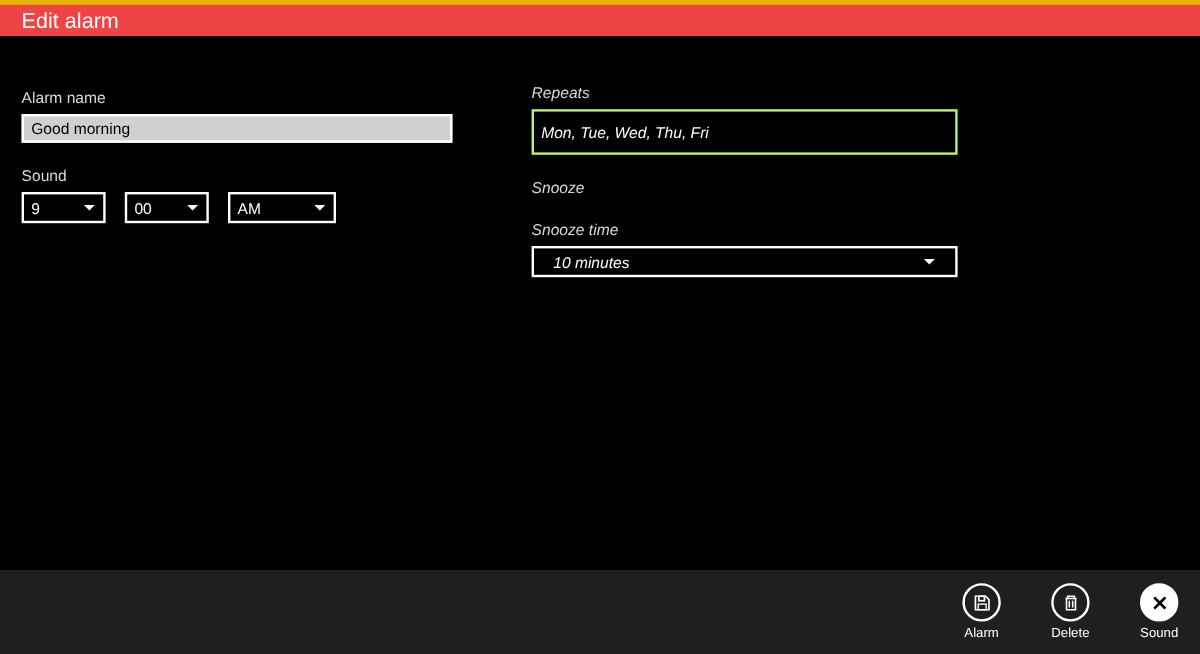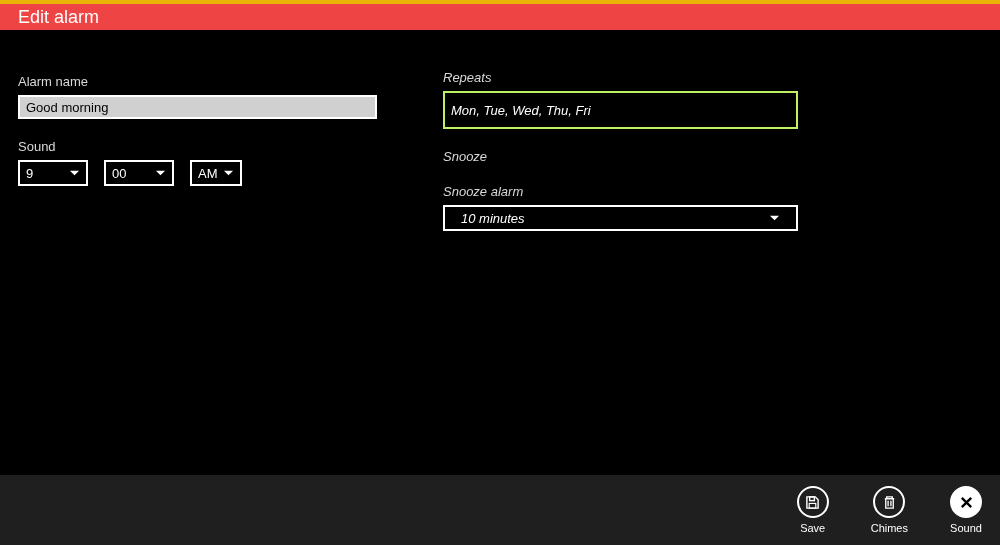--- a/index.html
+++ b/index.html
@@ -70,21 +70,21 @@
       color: #fff;
       font-size: 13px;
       display: flex;
       align-items: center;
       justify-content: space-between;
       padding: 0 6px;
       cursor: pointer;
     }
     .select-hour { width: 70px; }
     .select-minute { width: 70px; }
-    .select-ampm { width: 52px; }
+    .select-ampm { width: 90px; }
     .chevron {
       width: 11px;
       height: 11px;
       fill: #fff;
       flex-shrink: 0;
     }
     .long-select {
       width: 355px;
       height: 26px;
       background: #000;
@@ -201,21 +201,21 @@
       <div class="long-select-nochevron">
         <span>Mon, Tue, Wed, Thu, Fri</span>
       </div>
     </div>
 
     <div class="group">
       <label class="field-label">Snooze</label>
     </div>
 
     <div class="group">
-      <label class="field-label">Snooze alarm</label>
+      <label class="field-label">Snooze time</label>
       <div class="long-select">
         <span>10 minutes</span>
         <svg class="chevron" viewBox="0 0 12 12">
             <path d="M1 3 L6 8 L11 3 Z"></path>
           </svg>
       </div>
     </div>
 
   </div>
 </div>
@@ -223,30 +223,30 @@
 <div class="bottom-bar">
 
   <div class="bar-button">
     <div class="circle-icon">
       <svg class="icon-svg" viewBox="0 0 16 16">
         <path d="M2 2 L11 2 L14 5 L14 14 L2 14 Z" fill="none" stroke="#fff" stroke-width="1.5"></path>
         <rect x="5" y="2" width="5" height="4" fill="none" stroke="#fff" stroke-width="1.5"></rect>
         <rect x="4.5" y="9" width="7" height="5" fill="none" stroke="#fff" stroke-width="1.2"></rect>
       </svg>
     </div>
-    <span class="bar-label">Save</span>
+    <span class="bar-label">Alarm</span>
   </div>
 
   <div class="bar-button">
     <div class="circle-icon">
       <svg class="icon-svg" viewBox="0 0 16 16">
         <path d="M3 4 L13 4 M5 4 L5 2 L11 2 L11 4 M4 4 L4 14 L12 14 L12 4 M6.5 6 L6.5 12 M9.5 6 L9.5 12" fill="none" stroke="#fff" stroke-width="1.4"></path>
       </svg>
     </div>
-    <span class="bar-label">Chimes</span>
+    <span class="bar-label">Delete</span>
   </div>
 
   <div class="bar-button">
     <div class="circle-icon" style="background:#fff;">
       <svg class="icon-svg" viewBox="0 0 16 16">
         <path d="M3 3 L13 13 M13 3 L3 13" stroke="#000" stroke-width="2.5" fill="none"></path>
       </svg>
     </div>
     <span class="bar-label">Sound</span>
   </div>

